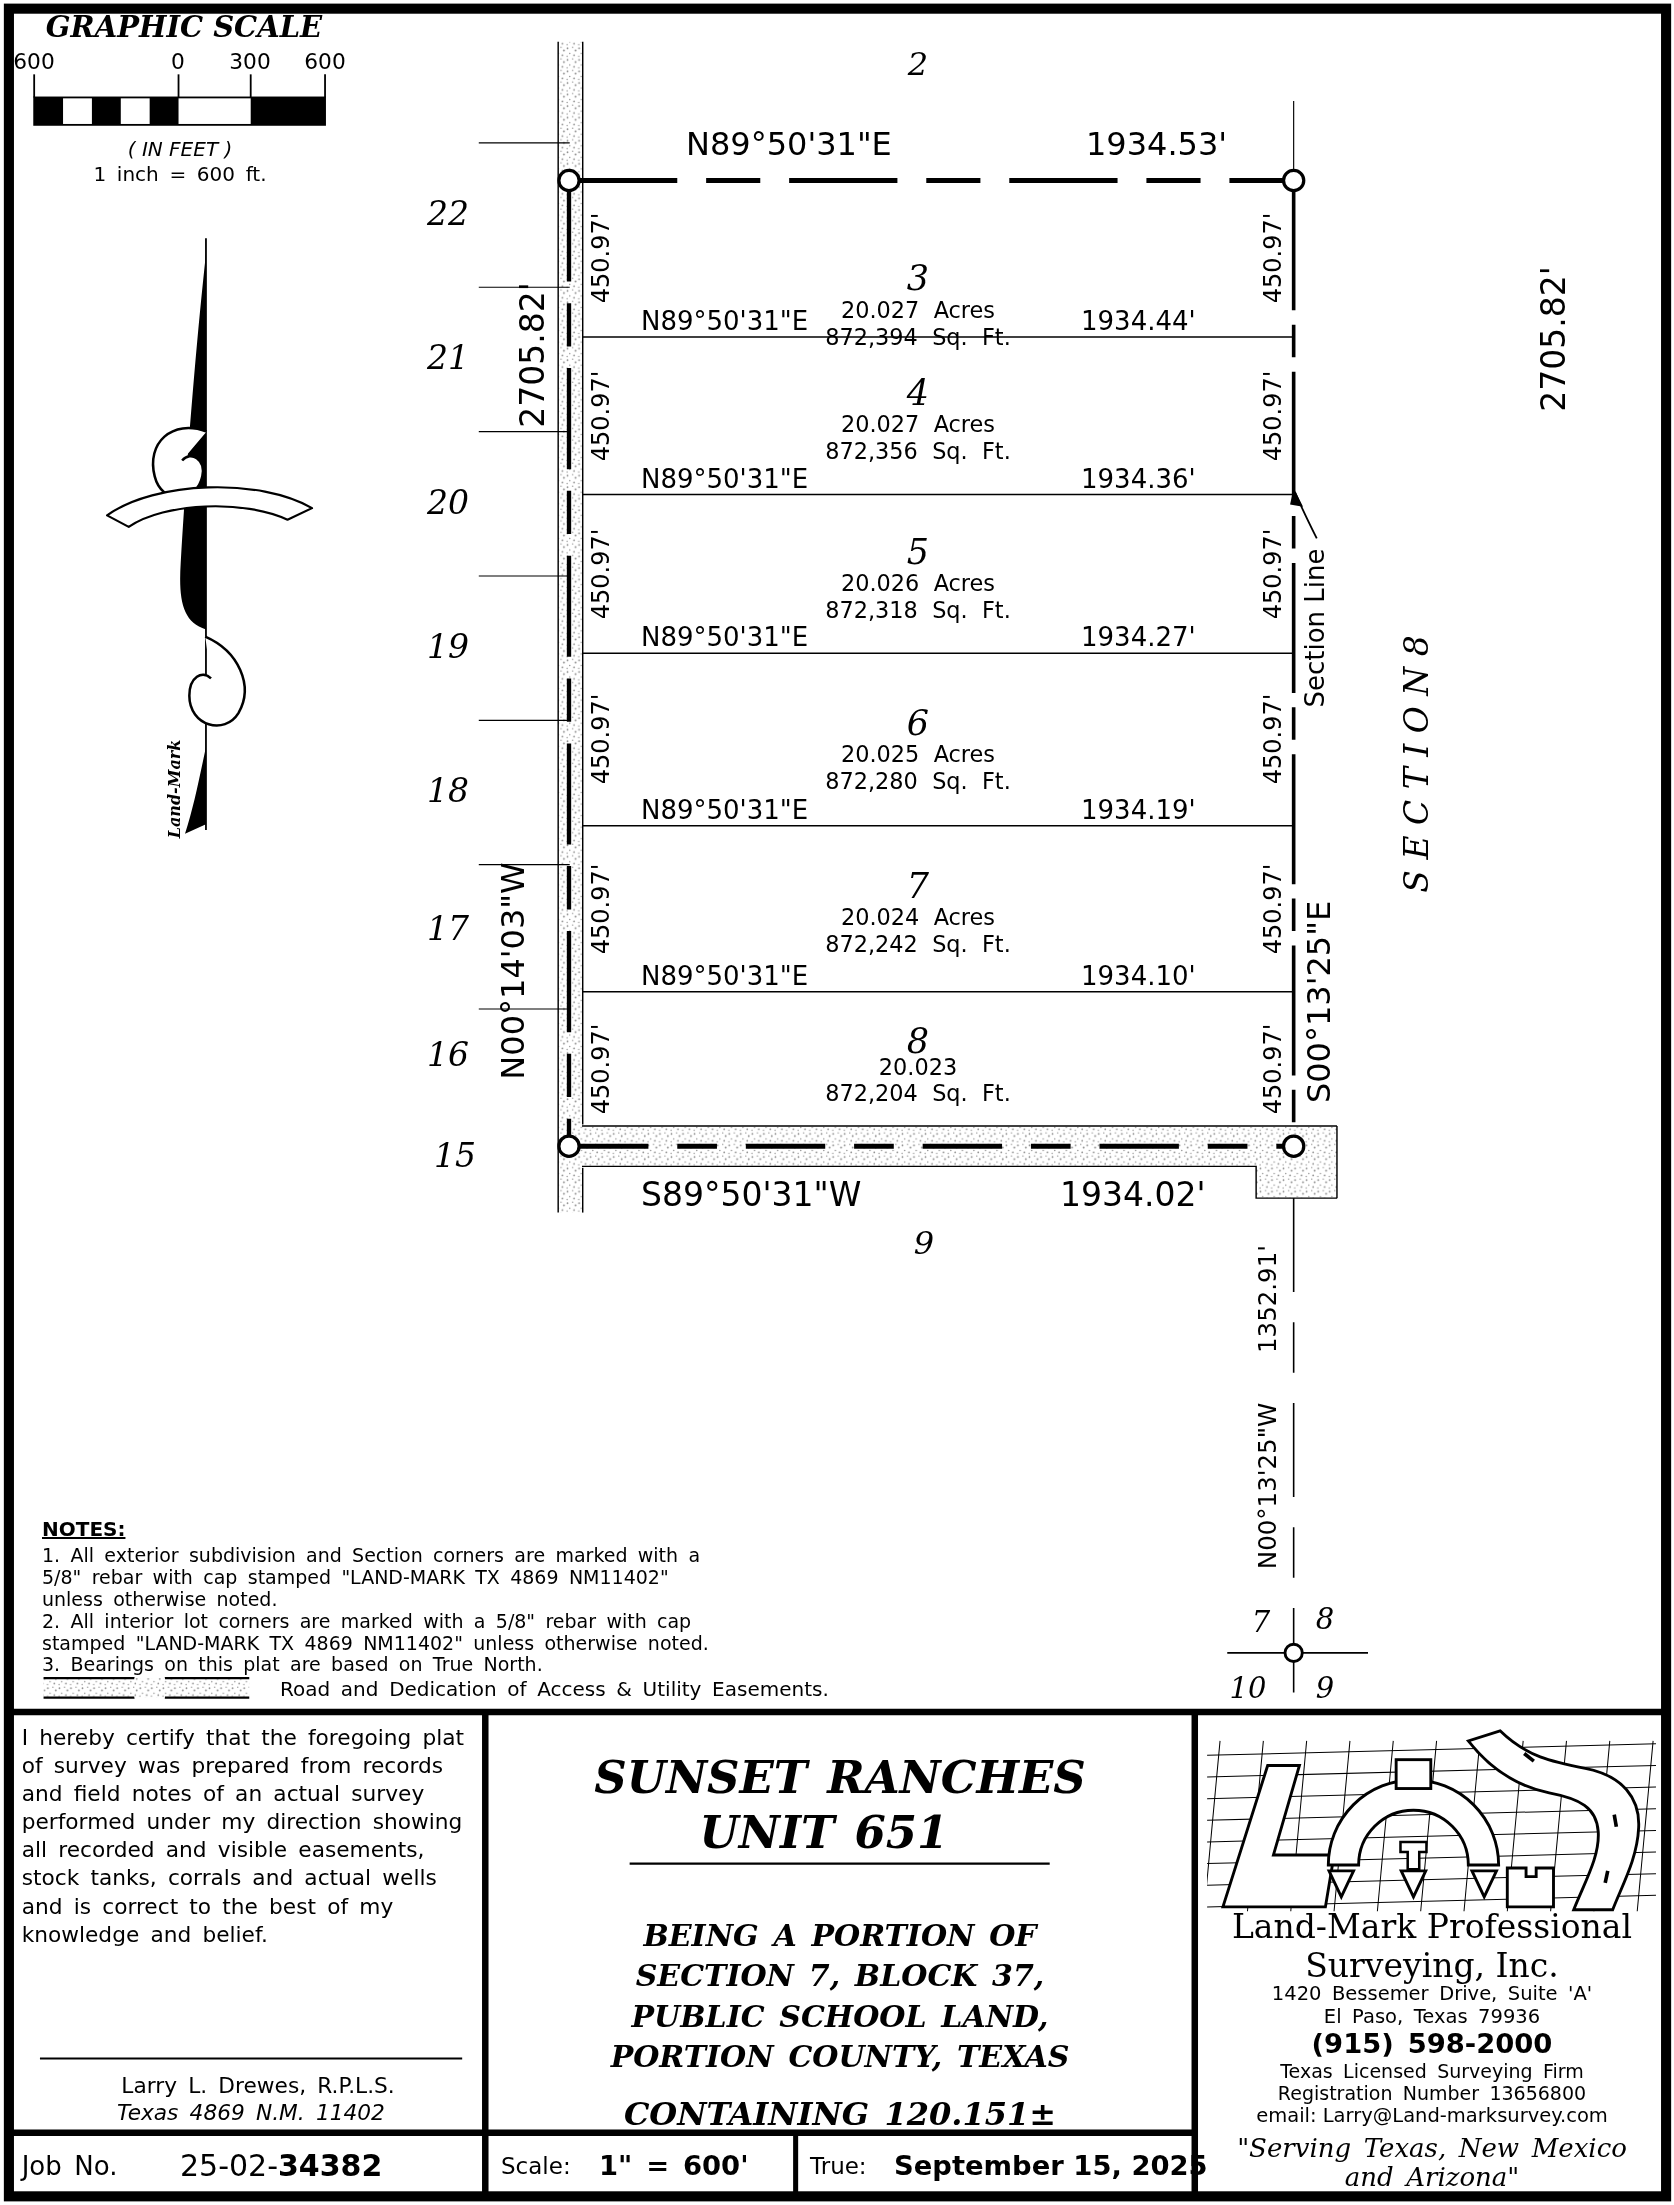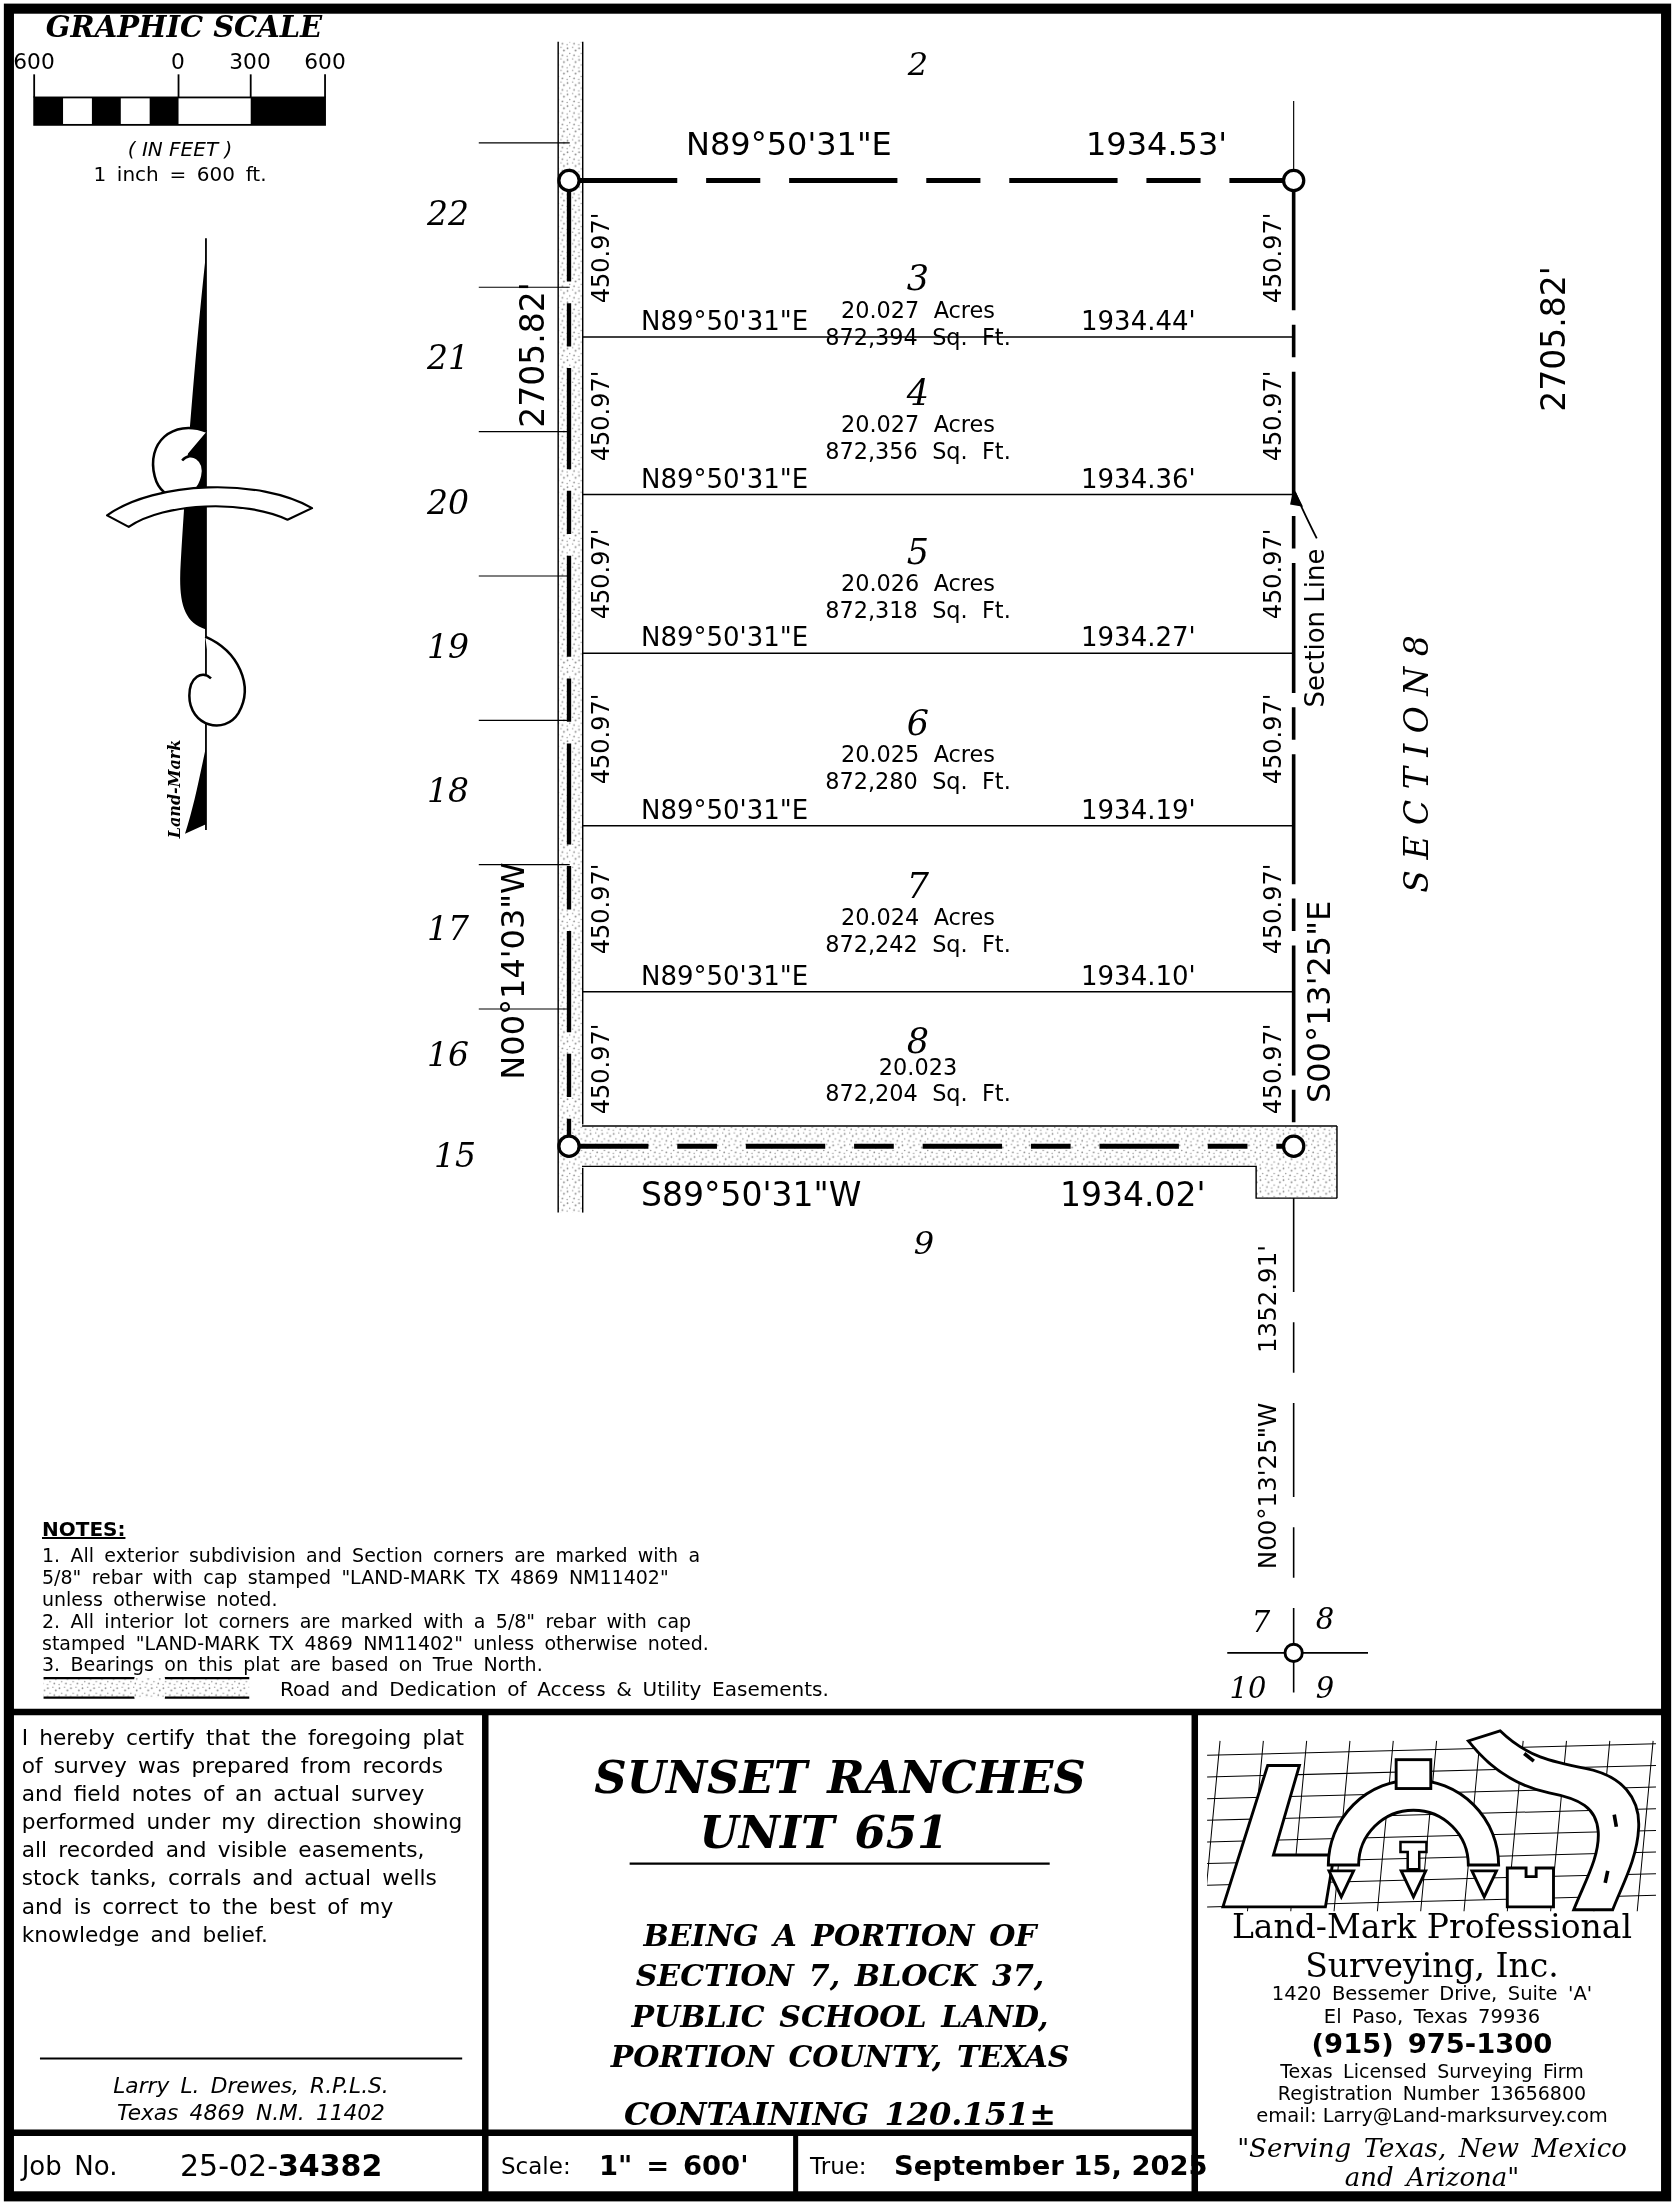--- a/index.html
+++ b/index.html
@@ -283,40 +283,40 @@
 
 <div>
   <div class="t sz30 ws2" style="left:21.7px;top:1727px">I hereby certify that the foregoing plat</div>
   <div class="t sz30 ws2" style="left:21.7px;top:1755px">of survey was prepared from records</div>
   <div class="t sz30 ws2" style="left:21.7px;top:1783px">and field notes of an actual survey</div>
   <div class="t sz30 ws2" style="left:21.7px;top:1811px">performed under my direction showing</div>
   <div class="t sz30 ws2" style="left:21.7px;top:1839px">all recorded and visible easements,</div>
   <div class="t sz30 ws2" style="left:21.7px;top:1867px">stock tanks, corrals and actual wells</div>
   <div class="t sz30 ws2" style="left:21.7px;top:1896px">and is correct to the best of my</div>
   <div class="t sz30 ws2" style="left:21.7px;top:1924px">knowledge and belief.</div>
-  <div class="t sz30 ctr ws2" style="left:251px;top:2086px;font-style:italic">Larry L. Drewes, R.P.L.S.</div>
+  <div class="t sz30 ctr ws2" style="left:258px;top:2086px;">Larry L. Drewes, R.P.L.S.</div>
   <div class="t sz30 ctr ws2" style="left:251px;top:2113px;font-style:italic">Texas 4869 N.M. 11402</div>
 </div>
 
 <div>
   <div class="t serifI b sz62 ctr ws2" style="left:840px;top:1777px">SUNSET RANCHES</div>
   <div class="t serifI b sz62 ctr ws2" style="left:824px;top:1832px">UNIT 651</div>
   <div class="t serifI b sz42 ctr ws2" style="left:840px;top:1936px">BEING A PORTION OF</div>
   <div class="t serifI b sz42 ctr ws2" style="left:840px;top:1976px">SECTION 7, BLOCK 37,</div>
   <div class="t serifI b sz42 ctr ws2" style="left:840px;top:2017px">PUBLIC SCHOOL LAND,</div>
   <div class="t serifI b sz42 ctr ws2" style="left:840px;top:2057px">PORTION COUNTY, TEXAS</div>
   <div class="t serifI b sz44 ctr ws2" style="left:840px;top:2114px">CONTAINING 120.151±</div>
 </div>
 
 <div>
   <div class="t serif sz46 ctr" style="left:1432px;top:1926px">Land-Mark Professional</div>
   <div class="t serif sz46 ctr" style="left:1432px;top:1965px">Surveying, Inc.</div>
   <div class="t sz27 ctr ws2" style="left:1432px;top:1994px">1420 Bessemer Drive, Suite 'A'</div>
   <div class="t sz27 ctr ws2" style="left:1432px;top:2017px">El Paso, Texas   79936</div>
-  <div class="t b sz38 ctr ws2" style="left:1432px;top:2044px">(915) 975-1300</div>
+  <div class="t b sz38 ctr ws2" style="left:1432px;top:2044px">(915) 598-2000</div>
   <div class="t sz26 ctr ws2" style="left:1432px;top:2071px">Texas Licensed Surveying Firm</div>
   <div class="t sz26 ctr ws2" style="left:1432px;top:2093px">Registration Number 13656800</div>
   <div class="t sz27 ctr" style="left:1432px;top:2116px">email: Larry@Land-marksurvey.com</div>
   <div class="t serifI sz36 ctr ws2" style="left:1432px;top:2148px">"Serving Texas, New Mexico</div>
   <div class="t serifI sz36 ctr ws2" style="left:1432px;top:2177px">and Arizona"</div>
 </div>
 
 <div>
   <div class="t sz36 lt ws2" style="left:21.7px;top:2166px">Job No.</div>
   <div class="t sz42 lt" style="left:180px;top:2166px"><span>25-02-</span><span class="b">34382</span></div>

